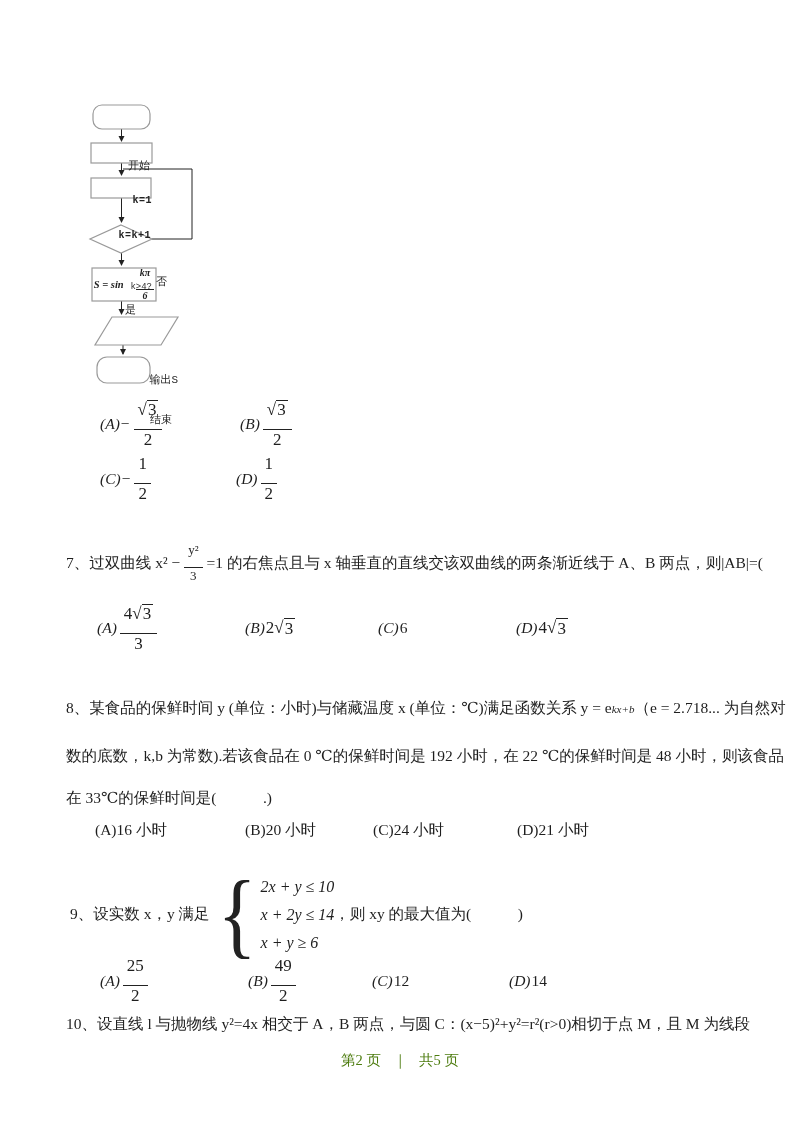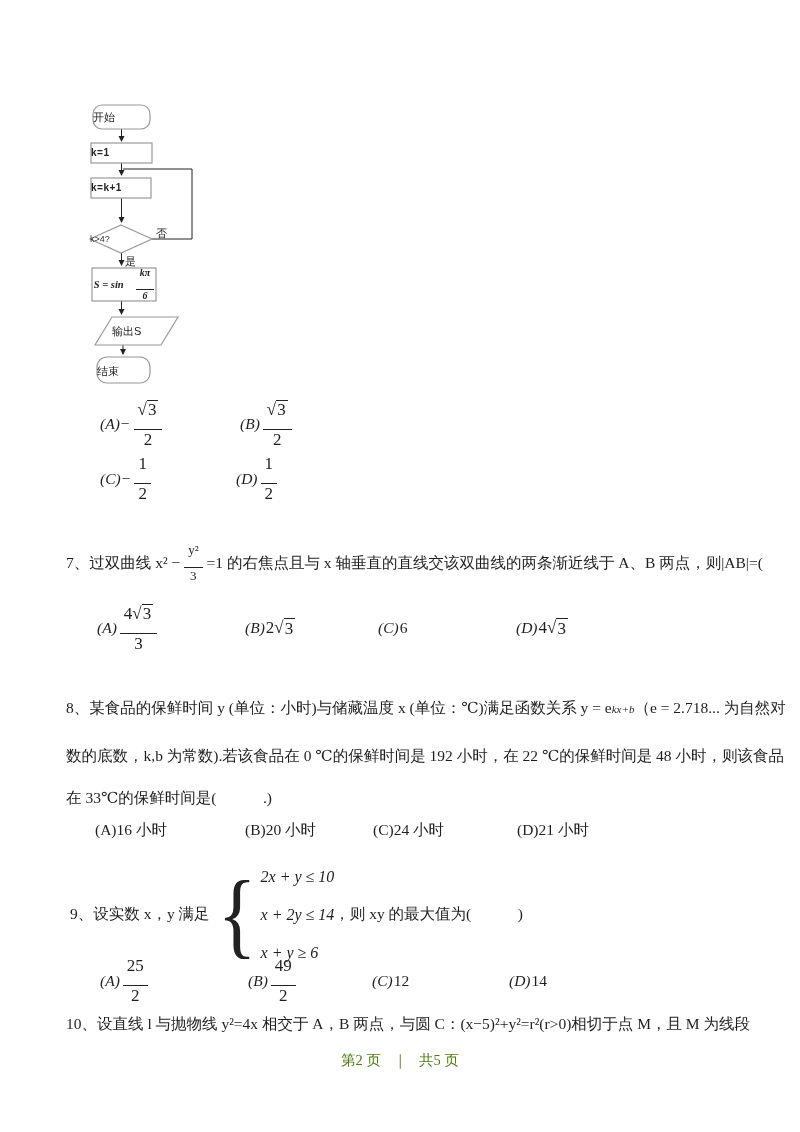--- a/index.html
+++ b/index.html
@@ -6,22 +6,22 @@
   .page {
     position:relative; width:800px; height:1132px; background:#ffffff;
     font-family:"Liberation Serif","DejaVu Serif",serif; color:#1e1e1e;
     overflow:hidden;
   }
 
   
   .flowchart { position:absolute; left:80px; top:100px; width:140px; height:292px; }
   .fc-svg { position:absolute; left:0; top:0; }
   .fc-label {
-    position:absolute; text-align:left; font-size:11px; color:#222;
-    font-family:Liberation Sans, sans-serif; white-space:nowrap;
+    position:absolute; text-align:right; font-size:11px; color:#222;
+    font-family:Liberation Mono, monospace; white-space:nowrap;margin-top:48px;
   }
   .fc-code { font-weight:bold; font-size:10px; letter-spacing:0.5px; }
   .fc-cond { font-size:9px; color:#333; }
   .fc-compute {
     position:absolute; left:12px; top:168px; width:64px; height:33px;
     display:flex; align-items:center; justify-content:center; gap:12px;
     font-style:italic; font-size:10.5px; font-weight:bold; color:#222;
   }
 
   
@@ -35,21 +35,21 @@
   .rad-arg { border-top:1.5px solid #222; padding:0 2px 0 1px; }
 
   
   .para { position:absolute; left:66px; white-space:nowrap; font-size:15.5px; display:flex; align-items:center; color:#1e1e1e; }
   .opt { position:absolute; display:flex; align-items:center; font-size:15.5px; white-space:nowrap; }
   .olabel { font-style:italic; margin-right:1px; }
   .sign { margin-right:2px; }
 
   .q9 { position:absolute; left:70px; top:872px; height:84px; display:flex; align-items:center; font-size:15.5px; white-space:nowrap; }
   .brace { font-size:96px; line-height:84px; font-weight:300; margin:0 1px 0 4px; transform:scaleX(0.85); color:#222; }
-  .system { display:flex; flex-direction:column; row-gap:15px; font-style:italic; font-size:16px; }
+  .system { display:flex; flex-direction:column; row-gap:5px; font-style:italic; font-size:16px; }
   .system span { line-height:23px; }
 
   .footer { position:absolute; top:1051px; left:0; width:100%; text-align:center; font-size:14.5px; color:#4d7c0f; }
   .fsep { margin:0 12px; }
 </style>
 </head>
 <body>
 
 <div class="page">
 

